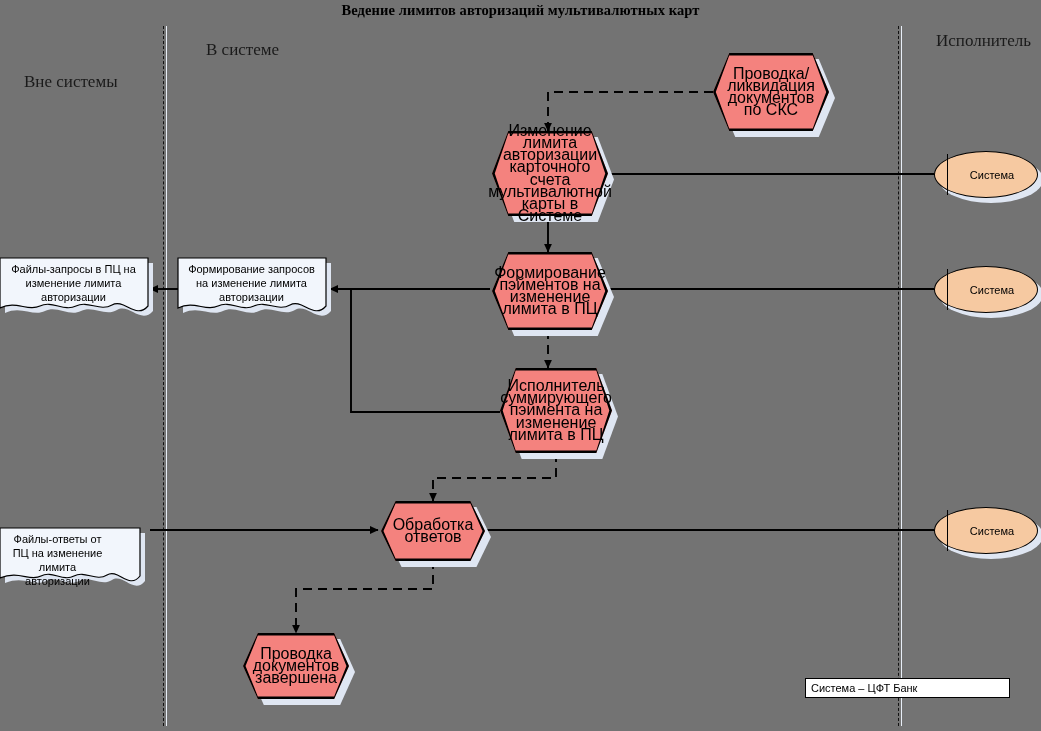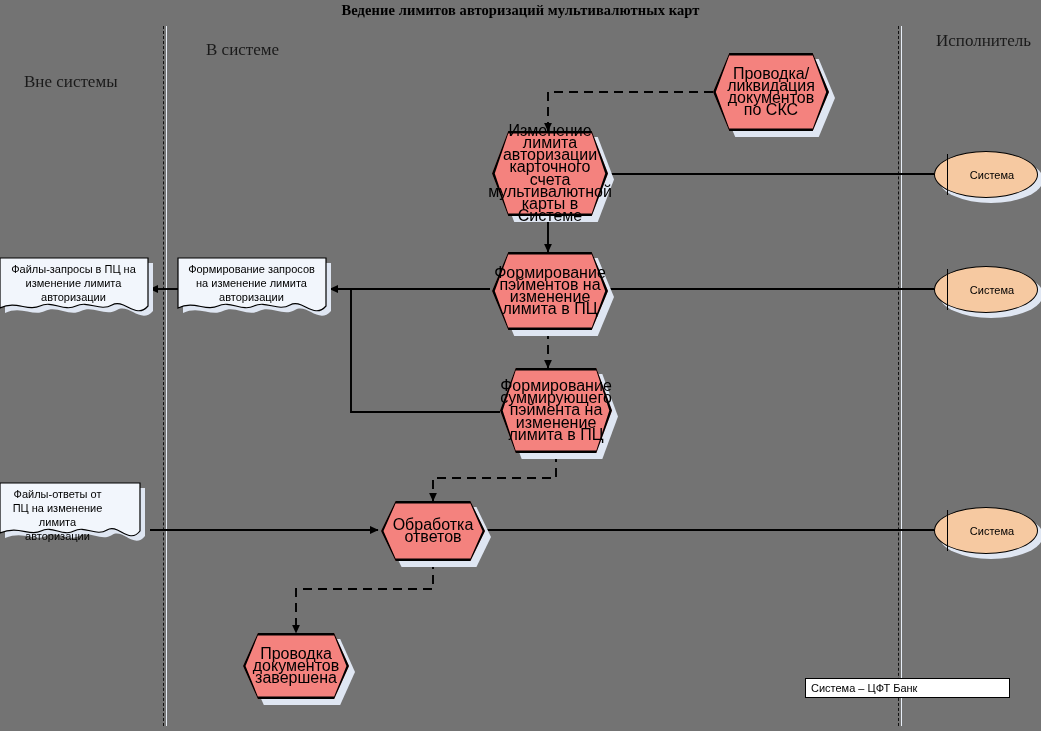--- a/index.html
+++ b/index.html
@@ -144,21 +144,21 @@
     <div class="shadow"></div>
     <div class="body"></div>
     <div class="outline"></div>
     <div class="txt">Формирование пэйментов на изменение лимита в ПЦ</div>
   </div>
 
   <div class="hex" style="left:500px;top:368px;width:112px;height:85px;">
     <div class="shadow"></div>
     <div class="body"></div>
     <div class="outline"></div>
-    <div class="txt">Формирование суммирующего пэймента на изменение лимита в ПЦ</div>
+    <div class="txt">Исполнитель суммирующего пэймента на изменение лимита в ПЦ</div>
   </div>
 
   <div class="hex" style="left:381px;top:501px;width:104px;height:60px;">
     <div class="shadow"></div>
     <div class="body"></div>
     <div class="outline"></div>
     <div class="txt">Обработка ответов</div>
   </div>
 
   <div class="hex" style="left:243px;top:633px;width:106px;height:66px;">
@@ -177,21 +177,21 @@
   </div>
 
   <div class="doc" style="left:178px;top:258px;width:148px;height:62px;">
     <svg width="148" height="62" viewBox="0 0 148 62">
       <path d="M5,5 H153 V53 C141,67 129,45 117,52 C105,59 93,47 81,53 C69,59 57,47 45,53 C33,59 21,47 5,55 Z" fill="#dfe6f2" stroke="none"></path>
       <path d="M0,0 H148 V48 C136,62 124,40 112,47 C100,54 88,42 76,48 C64,54 52,42 40,48 C28,54 16,42 0,50 Z" fill="#f2f6fc" stroke="#000" stroke-width="1.2"></path>
     </svg>
     <div class="txt">Формирование запросов на изменение лимита авторизации</div>
   </div>
 
-  <div class="doc" style="left:0px;top:483px;width:116px;height:62px;">
+  <div class="doc" style="left:0px;top:528px;width:116px;height:62px;">
     <svg width="140" height="62" viewBox="0 0 140 62">
       <path d="M5,5 H145 V53 C134,67 123,45 112,52 C101,59 90,47 79,53 C68,59 57,47 46,53 C35,59 24,47 5,55 Z" fill="#dfe6f2" stroke="none"></path>
       <path d="M0,0 H140 V48 C129,62 118,40 107,47 C96,54 85,42 74,48 C63,54 52,42 41,48 C30,54 19,42 0,50 Z" fill="#f2f6fc" stroke="#000" stroke-width="1.2"></path>
     </svg>
     <div class="txt">Файлы-ответы от ПЦ на изменение лимита авторизации</div>
   </div>
 
   <div class="ell" style="left:934px;top:151px;width:104px;height:47px;">
     <div class="shadow"></div>
     <div class="body"></div>

